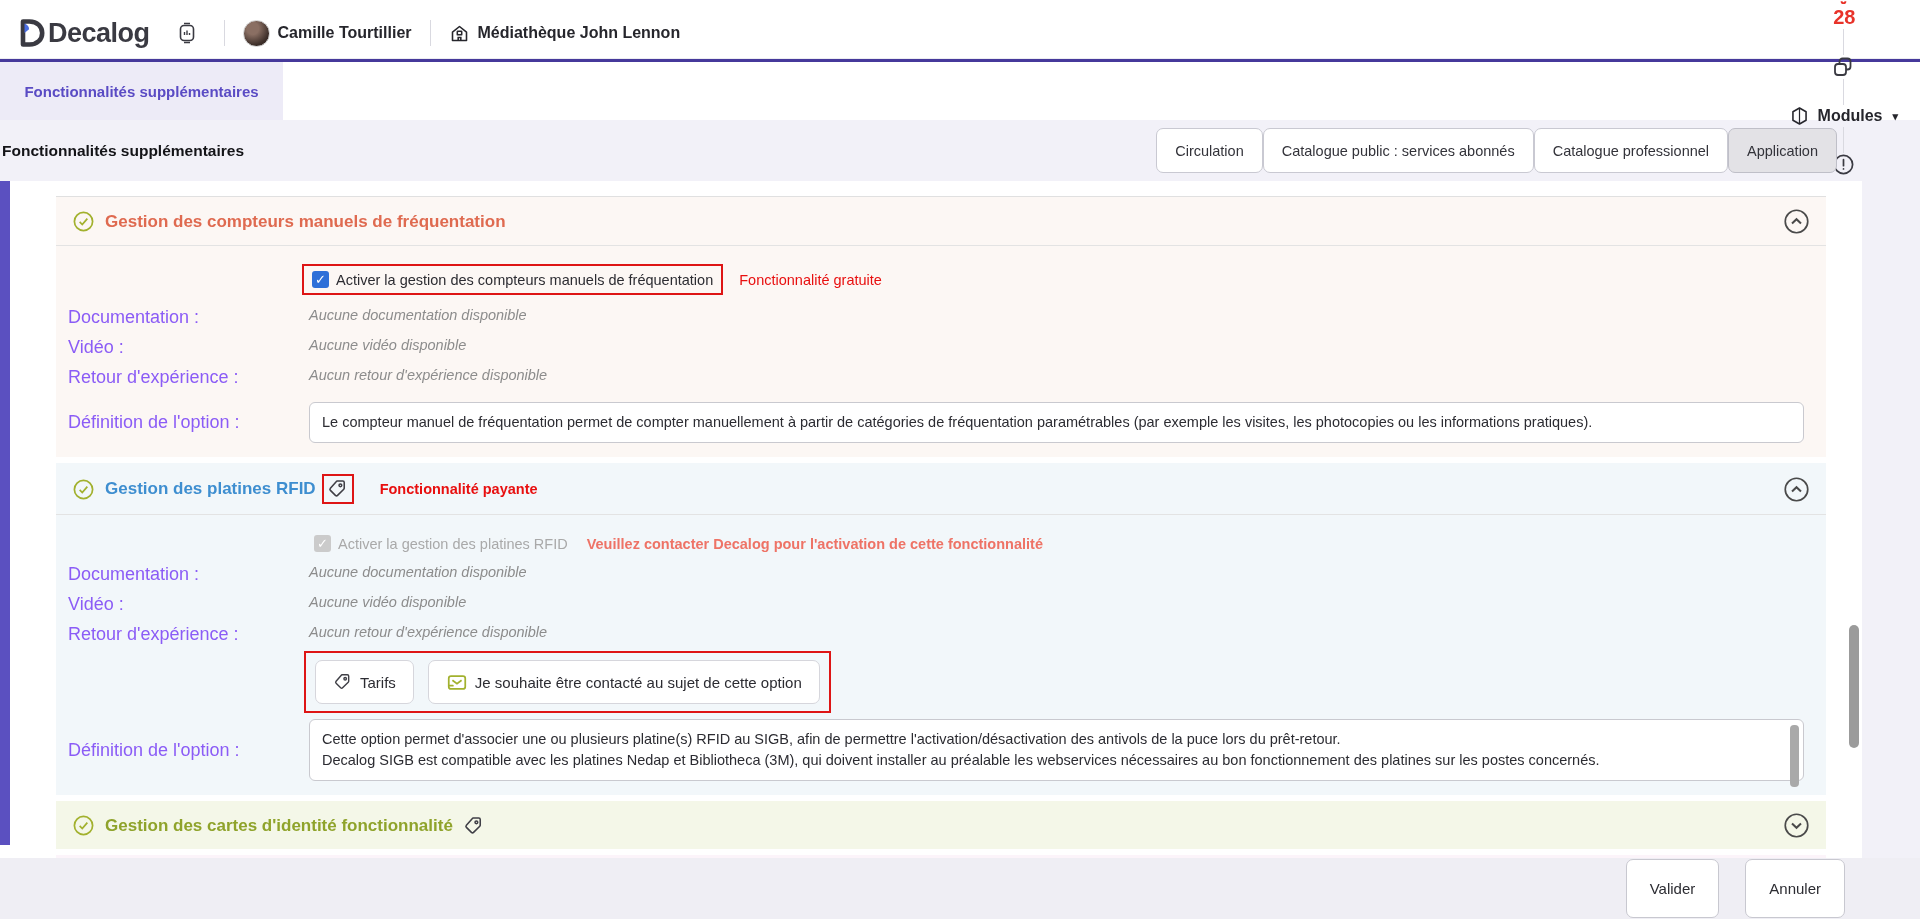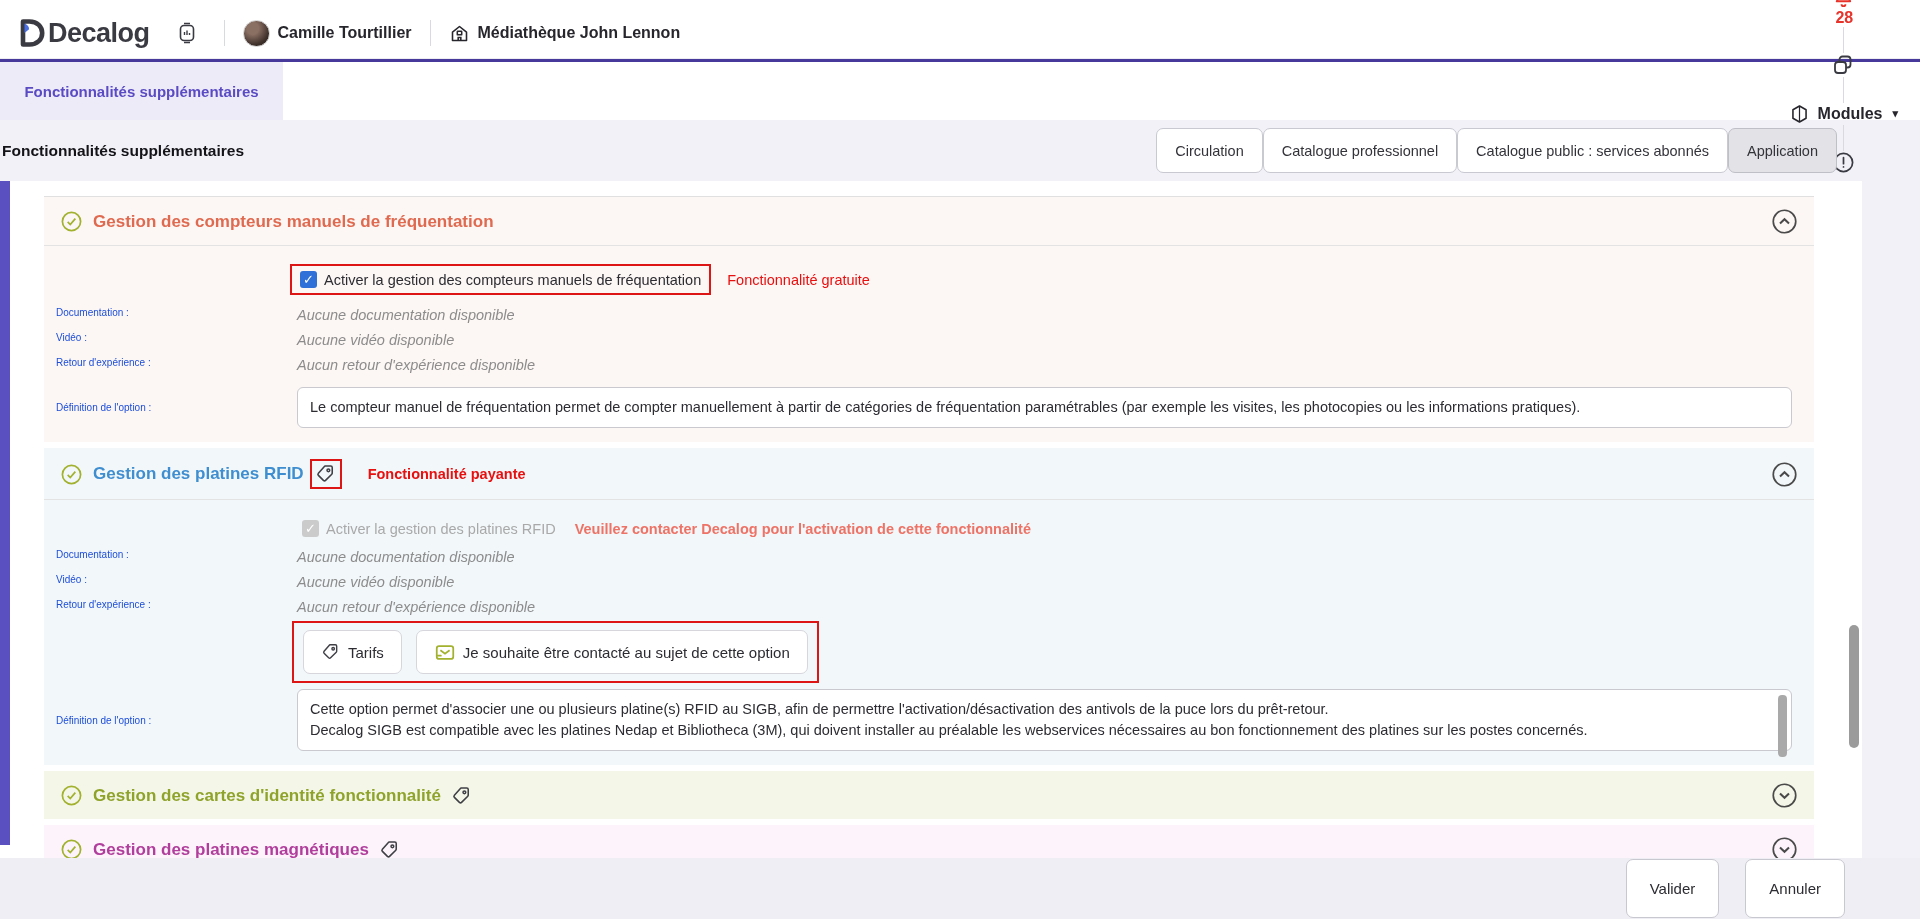--- a/index.html
+++ b/index.html
@@ -11,21 +11,21 @@
     padding:8px 22px 0 18px; border-bottom:1px solid #ececf1; }
   .logo { display:flex; align-items:center; gap:2px; }
   .logo-text { font-size:27px; font-weight:bold; color:#3a3a42; letter-spacing:-0.5px; }
   .hsep { width:1px; height:26px; background:#d9d9e0; margin:0 18px; }
   .hsep.thin { margin:0 12px; }
   .hitem { display:flex; align-items:center; gap:8px; font-weight:bold; font-size:16px; color:#26262c; }
   .avatar { width:27px; height:27px; border-radius:50%;
     background:radial-gradient(circle at 35% 30%, #8a6f63 0 25%, #3b2d28 70%); border:1px solid #cfcfcf; }
   .header-right { margin-left:auto; display:flex; align-items:center;flex-direction:column; }
   .icon { display:inline-flex; align-items:center; justify-content:center; }
-  .badge-count { color:#e8332a; font-weight:bold; font-size:16px; margin-left:2px; }
+  .badge-count { color:#e8332a; font-weight:bold; font-size:20px; margin-left:2px; }
   .caret { font-size:11px; color:#26262c; margin-left:2px; }
   .hicon-gap { margin:0 8px; }
 
   
   .tabbar { height:61px; background:#fff; border-top:3px solid #46399b; display:flex; }
   .tab-active { width:283px; background:#edebf7; display:flex; align-items:center; justify-content:center;
     color:#5a4bc4; font-weight:bold; font-size:15px; }
 
   
   .pageheader { height:61px; background:#f2f1f8; display:flex; align-items:center;
@@ -37,35 +37,35 @@
     font-family:"Liberation Sans", sans-serif; }
   .cat-btn.active { background:#e3e2e6; border-color:#bfbfc8; }
 
   
   .content { position:relative; height:738px; background:#fff; }
   .purple-bar { position:absolute; left:0; top:0; width:10px; height:664px; background:#5b50c0; }
   .right-gutter { position:absolute; right:0; top:0; width:58px; height:738px; background:#f2f1f8; }
   .page-scrollthumb { position:absolute; right:61px; top:444px; width:10px; height:123px;
     background:#9b9b9b; border-radius:5px; }
 
-  .sections { position:absolute; left:44px; top:15px; width:1770px; border-top:1px solid #e0e0e0; }
+  .sections { position:absolute; left:56px; top:15px; width:1770px; border-top:1px solid #e0e0e0; }
   .section { margin-bottom:6px; }
   .sec1 { background:#fcf7f4; }
   .sec2 { background:#f2f7fa; }
   .sec3 { background:#f4f7e8; }
   .sec4 { background:#fcf4fa; }
   .sec-header { display:flex; align-items:center; gap:10px; padding:11px 16px 10px 16px; }
   .sec-header.expanded { border-bottom:1px solid #e3e3e3; }
   .sec-title { font-weight:bold; font-size:17px; }
   .t1 { color:#df6a50; } .t2 { color:#3e8ed0; } .t3 { color:#8fa32b; } .t4 { color:#b13d9c; }
   .chev-btn { margin-left:auto; background:none; border:none; cursor:pointer; display:flex; }
   .sec-body { padding:8px 0 14px 0; }
 
   .row { display:flex; align-items:flex-start; padding-left:12px; margin:9px 0; }
-  .lbl { width:241px; font-size:10px; color:#1d4ed8; flex-shrink:0; }
+  .lbl { width:241px; font-size:18px; color:#8b5cf6; flex-shrink:0; }
   .val { font-size:14.5px; font-style:italic; color:#8c8c8c; }
 
   .check-row { display:flex; align-items:center; margin:10px 0 12px 246px; }
   .red-box { border:2px solid #de1515; display:inline-flex; align-items:center; padding:5px 8px; gap:7px; }
   .checkbox { width:17px; height:17px; border-radius:3px; background:#2e6fd8; color:#fff;
     font-size:13px; line-height:17px; text-align:center; flex-shrink:0; }
   .checkbox.disabled { background:#cbcbcb; }
   .check-label { font-size:14.5px; color:#2c2c32; }
   .check-label.disabled { color:#a9a9a9; }
   .free-note { color:#e80f0f; font-size:14.5px; margin-left:16px; }
@@ -193,22 +193,22 @@
 <div class="tabbar">
   <div class="tab-active">
     <span>Fonctionnalités supplémentaires</span>
   </div>
 </div>
 
 <div class="pageheader">
   <span class="page-title">Fonctionnalités supplémentaires</span>
   <div class="cat-buttons">
     <button class="cat-btn">Circulation</button>
+    <button class="cat-btn">Catalogue public : services abonnés</button>
     <button class="cat-btn">Catalogue professionnel</button>
-    <button class="cat-btn">Catalogue public : services abonnés</button>
     <button class="cat-btn active">Application</button>
   </div>
 </div>
 
 <div class="content">
   <div class="purple-bar"></div>
   <div class="right-gutter"></div>
   <div class="page-scrollthumb"></div>
 
   <div class="sections">

